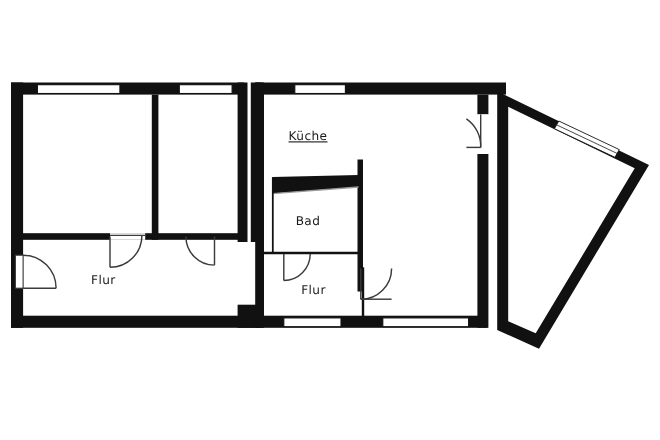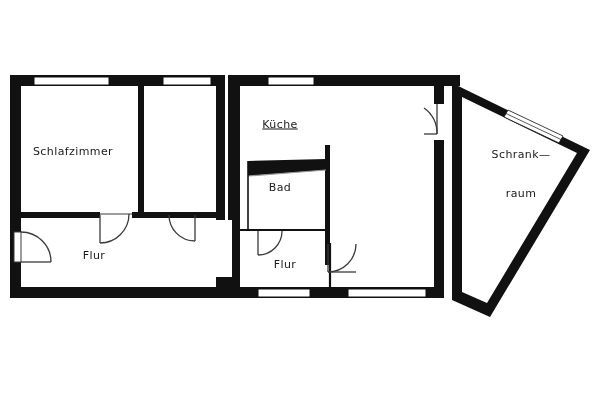--- a/index.html
+++ b/index.html
@@ -144,30 +144,25 @@
       <g>
         <rect x="434" y="104" width="10" height="30" fill="#ffffff" stroke="none"></rect>
         <line x1="437" y1="104" x2="437" y2="134"></line>
         <path d="M 437,134 A 30,30 0 0 0 424,108"></path>
         <line x1="424" y1="134" x2="437" y2="134"></line>
       </g>
     </g>
 
   </svg>
 
-  <div class="room-label" style="left:73px; top:151px;"><span>Schlafzimmer</span></div>
 
 
   <div class="room-label" style="left:94px; top:255px;"><span>Flur</span></div>
 
   <div class="room-label" style="left:280px; top:124px;text-decoration:underline;"><span>Küche</span></div>
 
-  <div class="room-label" style="left:280px; top:187px;text-align:center;"><span>Bad</span></div>
+  <div class="room-label" style="left:280px; top:201px;text-align:center;"><span>Bad</span></div>
 
   <div class="room-label" style="left:285px; top:264px;"><span>Flur</span></div>
 
 
-  <div class="room-label" style="left:521px; top:174px;">
-    <div>Schrank—</div>
-    <div>raum</div>
-  </div>
 
 </div>
 
 </body></html>

